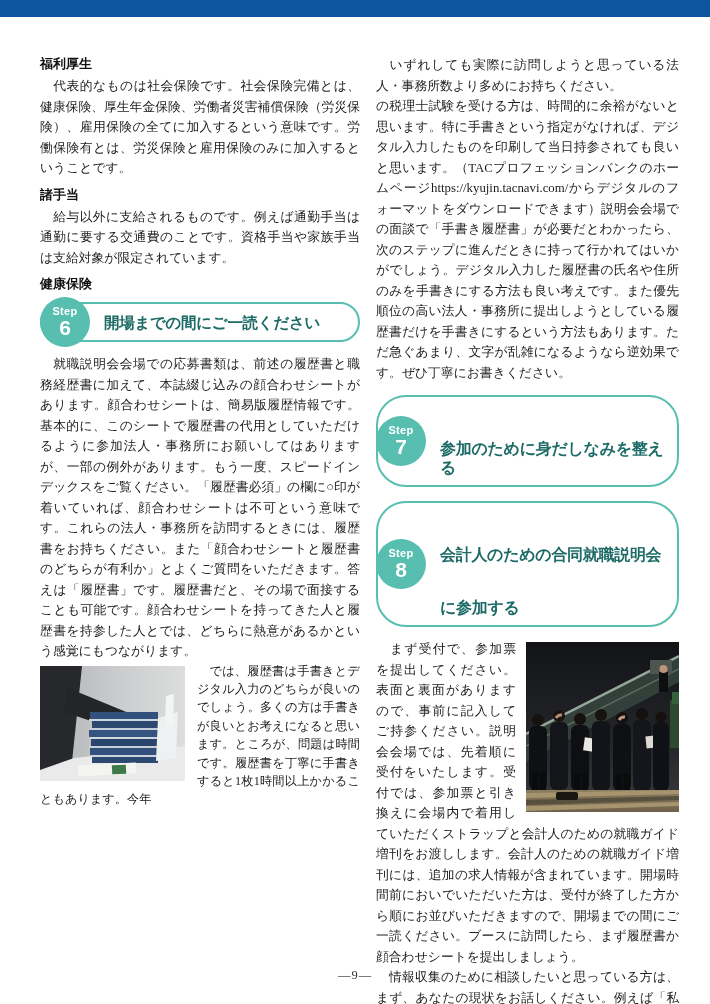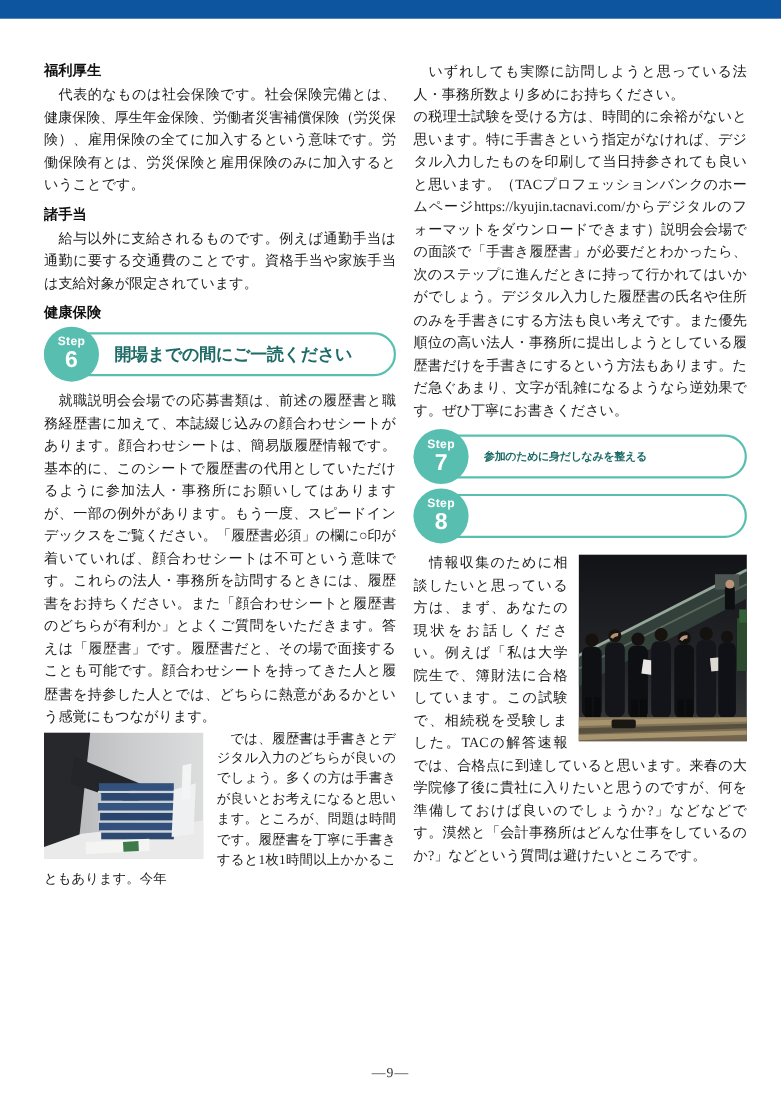--- a/index.html
+++ b/index.html
@@ -48,21 +48,21 @@
     font-family: "Liberation Sans", "DejaVu Sans", sans-serif;
     line-height: 1;
   }
   .step-badge .lbl { font-size: 11px; font-weight: bold; letter-spacing: .3px; }
   .step-badge .num { font-size: 21px; font-weight: bold; margin-top: 0px; }
   .step-title {
     font-family: "Liberation Sans", "DejaVu Sans", sans-serif;
     font-weight: bold; color: #1d6b66;
     font-size: 15.5px; line-height: 19px; letter-spacing: -0.3px;
   }
-  .col-right .step-title { font-size: 10px; }
+  .col-right .step-title { font-size: 16px; margin-top: 34px; }
 
   .flow::after { content: ""; display: block; clear: both; }
   .photo-left  { float: left;  width: 145px; height: 115px; margin: 4px 12px 2px 0; display: block; }
   .photo-right { float: right; width: 153px; height: 170px; margin: 3px 0 6px 10px; display: block; }
   p.wrap-tight { font-size: 12.2px; line-height: 18.4px; margin: 0; text-align: justify; }
 
   .page-number {
     position: absolute; left: 0; right: 0; top: 968px;
     text-align: center;
     font-size: 12.5px; color: #333; letter-spacing: 1px;
@@ -152,20 +152,22 @@
       <div class="step-title">参加のために身だしなみを整える</div>
     </div>
 
 
     <div class="step-header" style="margin-top:14px;">
       <div class="step-badge">
         <span class="lbl">Step</span>
         <span class="num">8</span>
       </div>
       <div>
+        <div class="step-title">会計人のための合同就職説明会</div>
+        <div class="step-title">に参加する</div>
       </div>
     </div>
 
     <div class="flow">
       <svg class="photo-right" viewBox="0 0 153 170" preserveAspectRatio="none">
         <defs>
           <linearGradient id="bgB" x1="0" y1="0" x2="0" y2="1">
             <stop offset="0" stop-color="#121316"></stop>
               <stop offset="0.6" stop-color="#24262a"></stop>
               <stop offset="1" stop-color="#3a3a38"></stop>
@@ -209,19 +211,20 @@
             <rect x="56" y="132" width="6" height="18" fill="#0a0b0d"></rect>
           <rect x="90" y="132" width="6" height="18" fill="#0a0b0d"></rect>
             <rect x="98" y="132" width="6" height="18" fill="#0a0b0d"></rect>
         </g>
         <rect x="0" y="148" width="153" height="22" fill="url(#floorB)"></rect>
         <polygon points="0,151 153,148 153,152 0,156" fill="#a5946e"></polygon>
         <polygon points="0,158 153,154 153,158 0,163" fill="#57503e"></polygon>
         <polygon points="0,164 153,160 153,164 0,169" fill="#a5946e"></polygon>
         <rect x="30" y="150" width="22" height="8" rx="2" fill="#1a1713"></rect>
       </svg>
+      <p class="body">　まず受付で、参加票を提出してください。表面と裏面がありますので、事前に記入してご持参ください。説明会会場では、先着順に受付をいたします。受付では、参加票と引き換えに会場内で着用していただくストラップと会計人のための就職ガイド増刊をお渡しします。会計人のための就職ガイド増刊には、追加の求人情報が含まれています。開場時間前においでいただいた方は、受付が終了した方から順にお並びいただきますので、開場までの間にご一読ください。ブースに訪問したら、まず履歴書か顔合わせシートを提出しましょう。</p>
       <p class="body">　情報収集のために相談したいと思っている方は、まず、あなたの現状をお話しください。例えば「私は大学院生で、簿財法に合格しています。この試験で、相続税を受験しました。TACの解答速報では、合格点に到達していると思います。来春の大学院修了後に貴社に入りたいと思うのですが、何を準備しておけば良いのでしょうか?」などなどです。漠然と「会計事務所はどんな仕事をしているのか?」などという質問は避けたいところです。</p>
     </div>
 
   </div>
 </div>
 
 <div class="page-number">—9—</div>
 
 </body></html>

